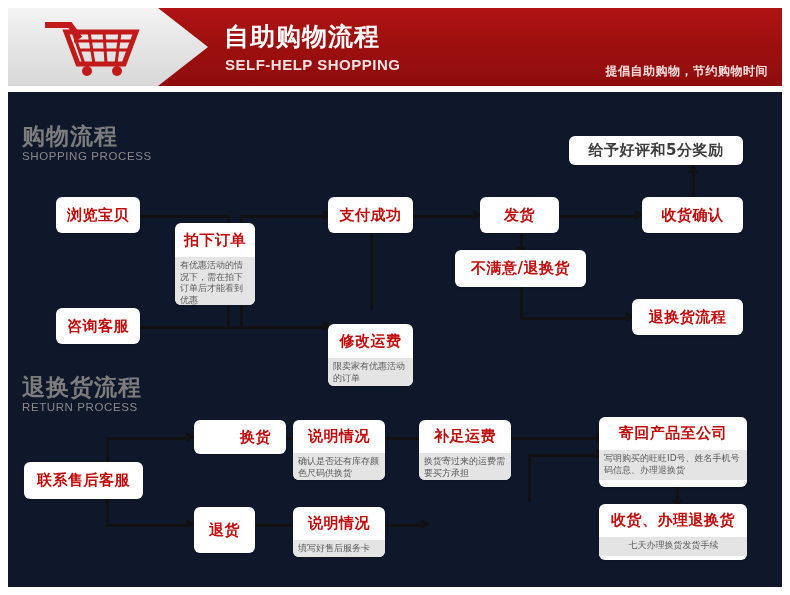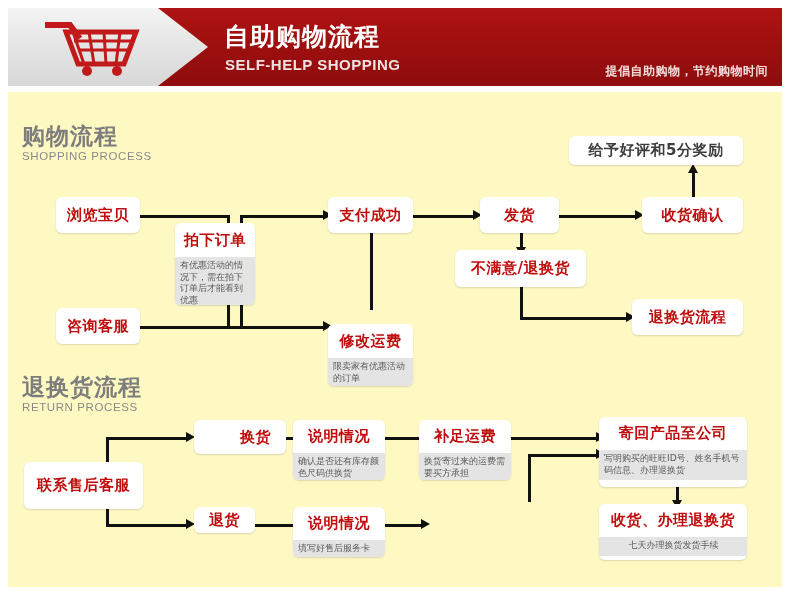--- a/index.html
+++ b/index.html
@@ -33,21 +33,21 @@
     font-family:"Liberation Sans",sans-serif;
   }
   .header-slogan{
     position:absolute;right:14px;top:55px;color:#f3dede;
     font-size:12px;font-weight:bold;letter-spacing:.5px;
   }
 
   
   .body-area{
     position:absolute;left:8px;top:92px;width:774px;height:495px;
-    background:#fef9c3;
+    background:#0f172a;
   }
 
   .sec-title{position:absolute;color:#7d7d7d;}
   .sec-title .cn{font-size:23px;font-weight:bold;line-height:25px;letter-spacing:1px;}
   .sec-title .en{font-size:11.5px;line-height:14px;letter-spacing:.6px;
                  font-family:"Liberation Sans",sans-serif;color:#8a8a8a;}
 
   
   .node{
     position:absolute;background:#ffffff;border-radius:6px;
@@ -205,21 +205,21 @@
     <div class="ln h" style="left:377px;top:432px;width:38px;"></div>
     <div class="ar r" style="left:413px;top:427px;"></div>
 
     <div class="ln v" style="left:520px;top:362px;height:48px;"></div>
     <div class="ln h" style="left:520px;top:362px;width:70px;"></div>
     <div class="ar r" style="left:588px;top:357px;"></div>
 
     <div class="ln v" style="left:668px;top:395px;height:16px;"></div>
     <div class="ar d" style="left:663.5px;top:408px;"></div>
 
-    <div class="node" style="left:16px;top:370px;width:119px;height:47px;font-size:15px;">
+    <div class="node" style="left:16px;top:370px;width:119px;height:37px;font-size:15px;">
       <div class="ttl">联系售后客服</div>
     </div>
 
     <div class="node" style="left:186px;top:328px;width:61px;height:34px;font-size:15px;padding-left:31px;">
       <div class="ttl">换货</div>
     </div>
 
     <div class="node" style="left:285px;top:328px;width:92px;height:60px;font-size:15px;">
       <div class="ttl" style="height:33px;flex:0 0 33px;">说明情况</div>
       <div class="desc">确认是否还有库存颜色尺码供换货</div>
@@ -228,21 +228,21 @@
     <div class="node" style="left:411px;top:328px;width:92px;height:60px;font-size:15px;">
       <div class="ttl" style="height:33px;flex:0 0 33px;">补足运费</div>
       <div class="desc">换货寄过来的运费需要买方承担</div>
     </div>
 
     <div class="node" style="left:591px;top:325px;width:148px;height:70px;font-size:15px;">
       <div class="ttl" style="height:33px;flex:0 0 33px;">寄回产品至公司</div>
       <div class="desc">写明购买的旺旺ID号、姓名手机号码信息、办理退换货</div>
     </div>
 
-    <div class="node" style="left:186px;top:415px;width:61px;height:26px;font-size:15px;">
+    <div class="node" style="left:186px;top:415px;width:61px;height:46px;font-size:15px;">
       <div class="ttl">退货</div>
     </div>
 
     <div class="node" style="left:285px;top:415px;width:92px;height:50px;font-size:15px;">
       <div class="ttl" style="height:33px;flex:0 0 33px;">说明情况</div>
       <div class="desc">填写好售后服务卡</div>
     </div>
 
 
     <div class="node" style="left:591px;top:412px;width:148px;height:56px;font-size:15px;">

